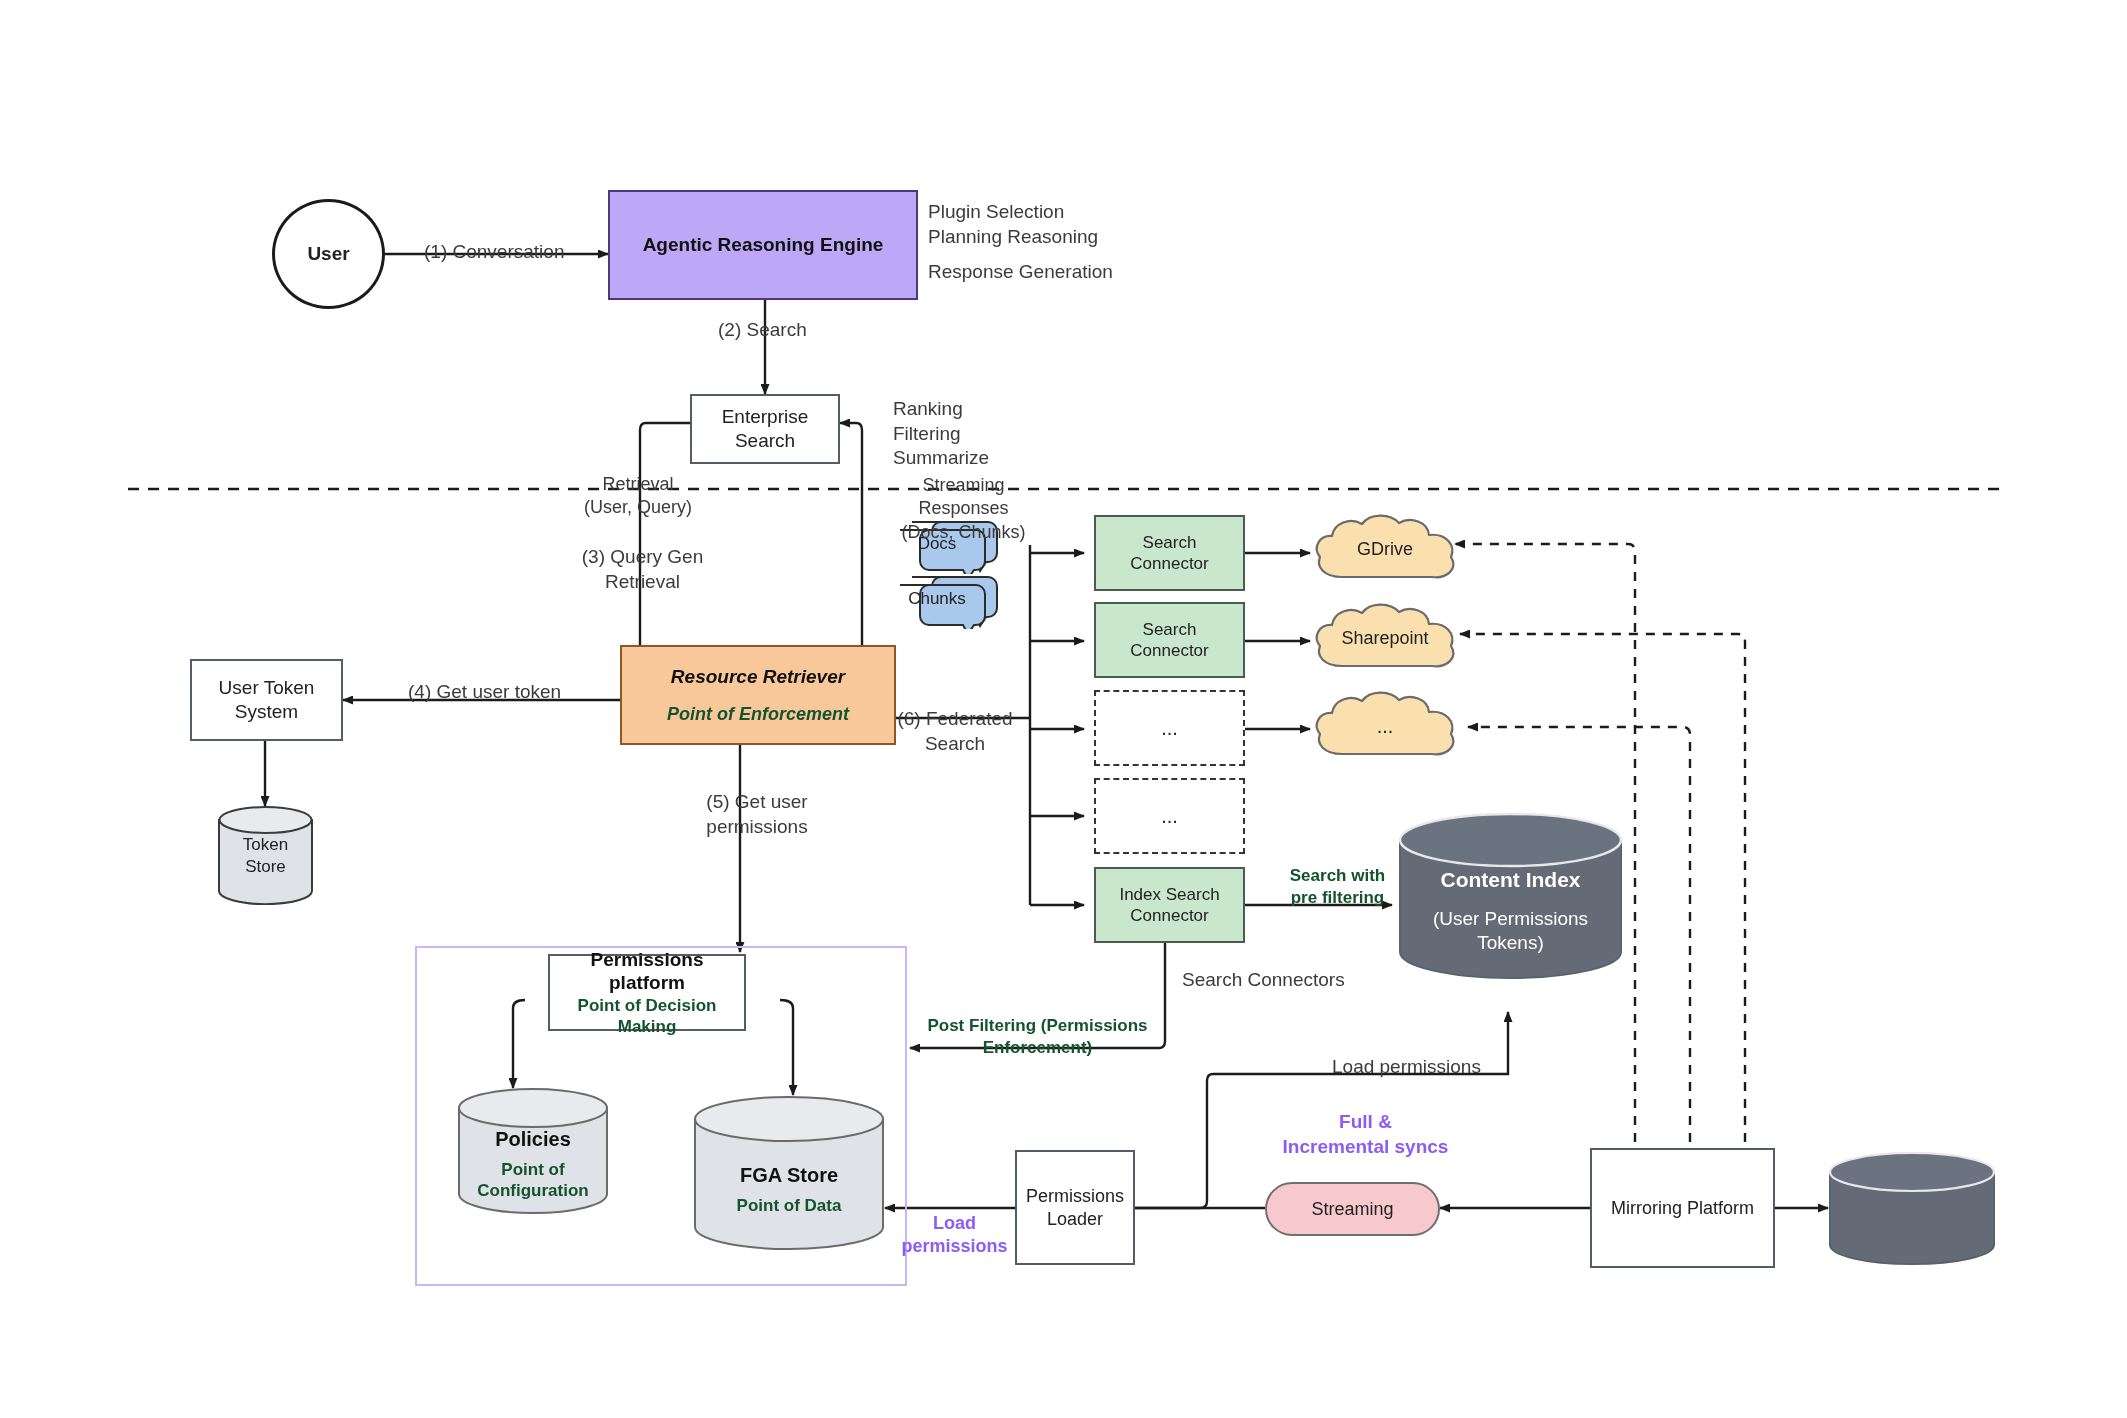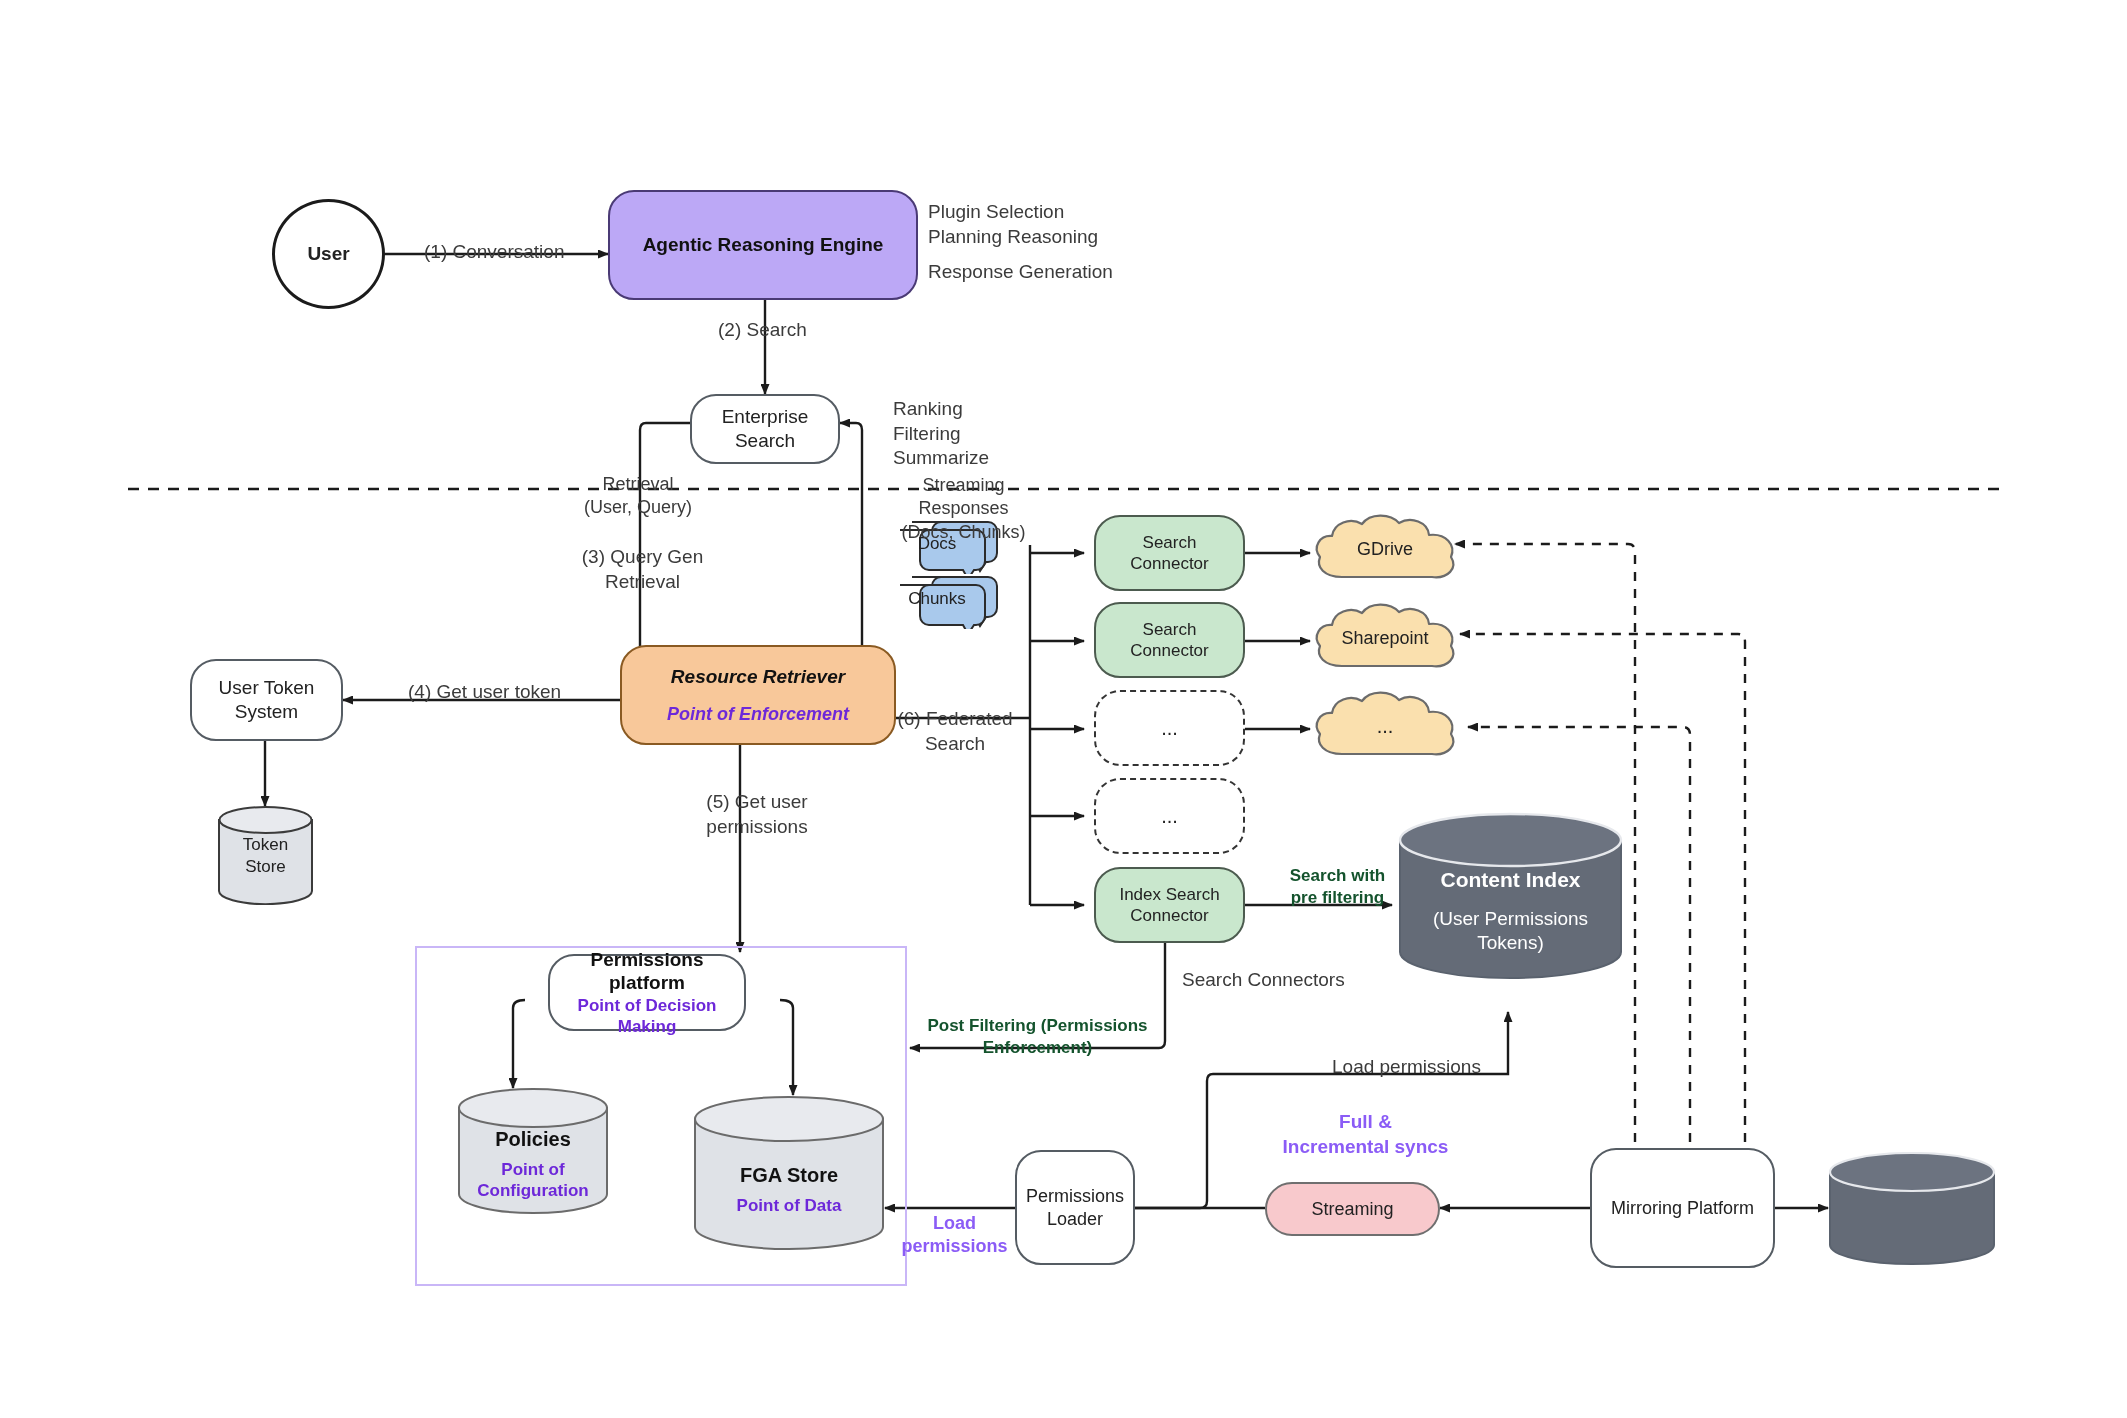--- a/index.html
+++ b/index.html
@@ -12,30 +12,29 @@
   #stage { position: relative; width: 2127px; height: 1418px; }
   #wires { position: absolute; left: 0; top: 0; width: 2127px; height: 1418px; }
 
   .node {
     position: absolute;
     display: flex; flex-direction: column;
     align-items: center; justify-content: center;
     text-align: center;
     color: #222222;
     line-height: 1.25;
-    border-radius: 26px;
   }
   .box {
     border: 2px solid #555c63;
     background: #ffffff;
   }
   .box.dashed { border: 2px dashed #333333; }
   .lbl { display: block; }
   .t-bold { font-weight: bold; color: #111111; }
-  .t-accent { font-weight: bold; color: #6d28d9; }
+  .t-accent { font-weight: bold; color: #14532d; }
   .t-white { color: #ffffff; }
   .gap { height: 14px; }
 
   
   .ann {
     position: absolute;
     color: #3b3b3b;
     line-height: 1.3;
     white-space: pre-line;
   }

